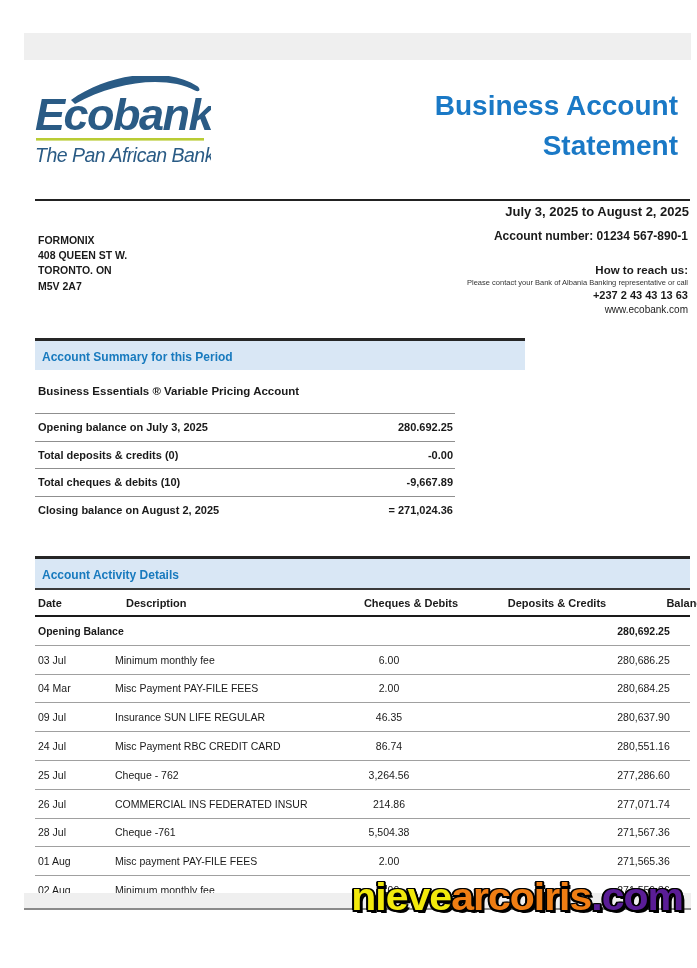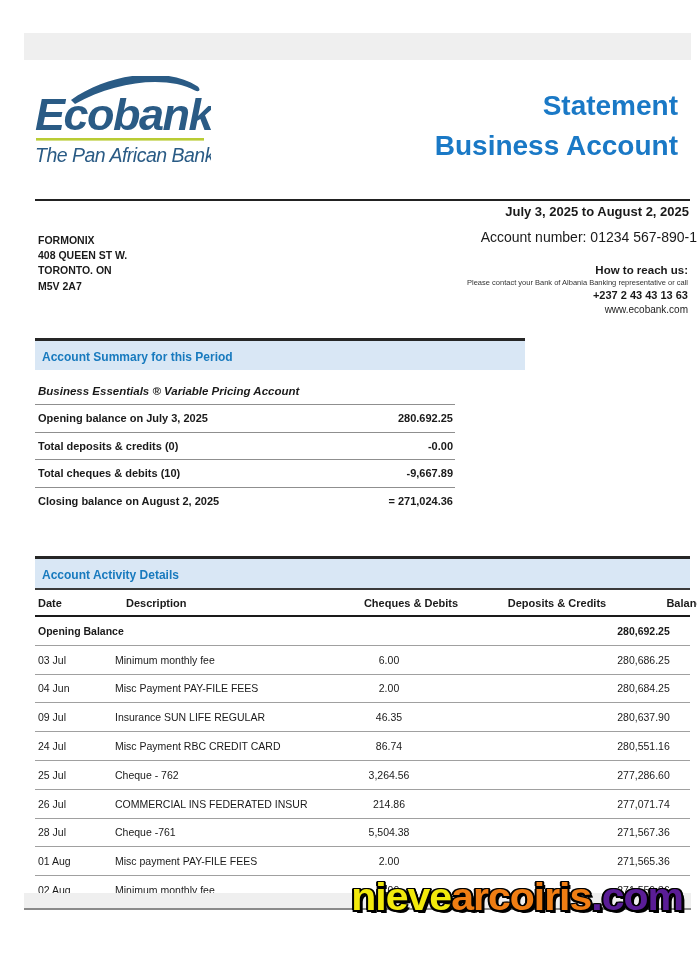--- a/index.html
+++ b/index.html
@@ -15,34 +15,34 @@
   
   .doc-title { position:absolute; right:19px; top:86px; text-align:right;
     color:#1a79c6; font-size:28px; font-weight:bold; line-height:40px; letter-spacing:0; }
 
   .rule-1 { position:absolute; left:35px; top:199px; width:655px; height:2px; background:#222; }
 
   .period { position:absolute; right:8px; top:204px; font-size:13px; font-weight:bold; }
 
   .address { position:absolute; left:38px; top:233px; font-size:10.5px; font-weight:bold; line-height:15.2px; }
 
-  .acct-num { position:absolute; right:0; top:229px; font-size:14px; font-weight:normal; }
+  .acct-num { position:absolute; right:9px; top:229px; font-size:12px; font-weight:bold; }
 
   .reach { position:absolute; right:9px; top:263px; text-align:right; }
   .reach-heading { font-size:11.5px; font-weight:bold; line-height:14px; }
   .reach-line { font-size:7.5px; color:#333; line-height:11px;margin-left:48px; }
   .reach-phone { font-size:11px; font-weight:bold; line-height:15px; }
   .reach-web { font-size:10px; line-height:13px; color:#222; }
 
   .section-bar { border-top:3px solid #262626; background:#d9e7f5; color:#187abe;
     font-size:12px; font-weight:bold; padding:9px 7px 6px 7px; }
 
   .summary-section { position:absolute; left:35px; top:338px; width:490px; }
-  .product { margin:15px 0 0 3px; font-size:11.5px; font-weight:bold;font-style:italic; }
-  .summary-table { width:420px; margin-top:7px; }
+  .product { margin:15px 0 0 3px; font-size:11.5px; font-weight:bold; }
+  .summary-table { width:420px; margin-top:16px; }
   .summary-row { display:flex; justify-content:space-between; align-items:center;
     height:27.5px; border-top:1px solid #8f8f8f; font-size:11px; font-weight:bold; padding:0 2px 0 3px; }
 
   .activity-section { position:absolute; left:35px; top:538px; width:655px;margin-top:18px; }
   .activity-section .section-bar { border-bottom:2px solid #3a3a3a; }
   .grid-row { display:grid; grid-template-columns:80px 215px 118px 152px 90px; align-items:center; }
   .act-header { height:27px; font-size:11px; font-weight:bold; border-bottom:2.5px solid #1a1a1a;gap:11px; }
   .act-row { height:28.8px; font-size:10.5px; border-bottom:1px solid #a0a0a0; white-space:nowrap; }
   .act-row.opening { font-weight:bold; }
   .c-date { padding-left:3px; }
@@ -70,22 +70,22 @@
   <div class="logo">
     <svg width="176" height="92" viewBox="0 0 176 92">
       <path d="M36,24 C75,-4 132,-9 162,10 C166,12.5 165,17 160,14.5 C132,-1 80,5 40,28 Z" fill="#2a5b85"></path>
       <text x="0" y="54" font-family="Liberation Sans, sans-serif" font-style="italic" font-weight="600" font-size="45" letter-spacing="-1.5" fill="#2a5b85">Ecobank</text>
       <rect x="1" y="62" width="168" height="2.6" fill="#b9cc35"></rect>
       <text x="0" y="86" font-family="Liberation Sans, sans-serif" font-style="italic" font-weight="500" font-size="19.5" letter-spacing="-0.5" fill="#2a5b85">The Pan African Bank</text>
     </svg>
   </div>
 
   <div class="doc-title">
+    <div>Business Account</div>
     <div>Statement</div>
-    <div>Business Account</div>
   </div>
 
   <div class="rule-1"></div>
 
   <div class="period">July 3, 2025 to August 2, 2025</div>
 
   <div class="address">
     <div>FORMONIX</div>
     <div>408 QUEEN ST W.</div>
     <div>TORONTO. ON</div>
@@ -143,21 +143,21 @@
     </div>
 
     <div class="grid-row act-row">
       <div class="c-date">03 Jul</div>
       <div class="c-desc">Minimum monthly fee</div>
       <div class="c-debit">6.00</div>
       <div class="c-credit"></div>
       <div class="c-balance">280,686.25</div>
     </div>
     <div class="grid-row act-row">
-      <div class="c-date">04 Jun</div>
+      <div class="c-date">04 Mar</div>
       <div class="c-desc">Misc Payment PAY-FILE FEES</div>
       <div class="c-debit">2.00</div>
       <div class="c-credit"></div>
       <div class="c-balance">280,684.25</div>
     </div>
     <div class="grid-row act-row">
       <div class="c-date">09 Jul</div>
       <div class="c-desc">Insurance SUN LIFE REGULAR</div>
       <div class="c-debit">46.35</div>
       <div class="c-credit"></div>

